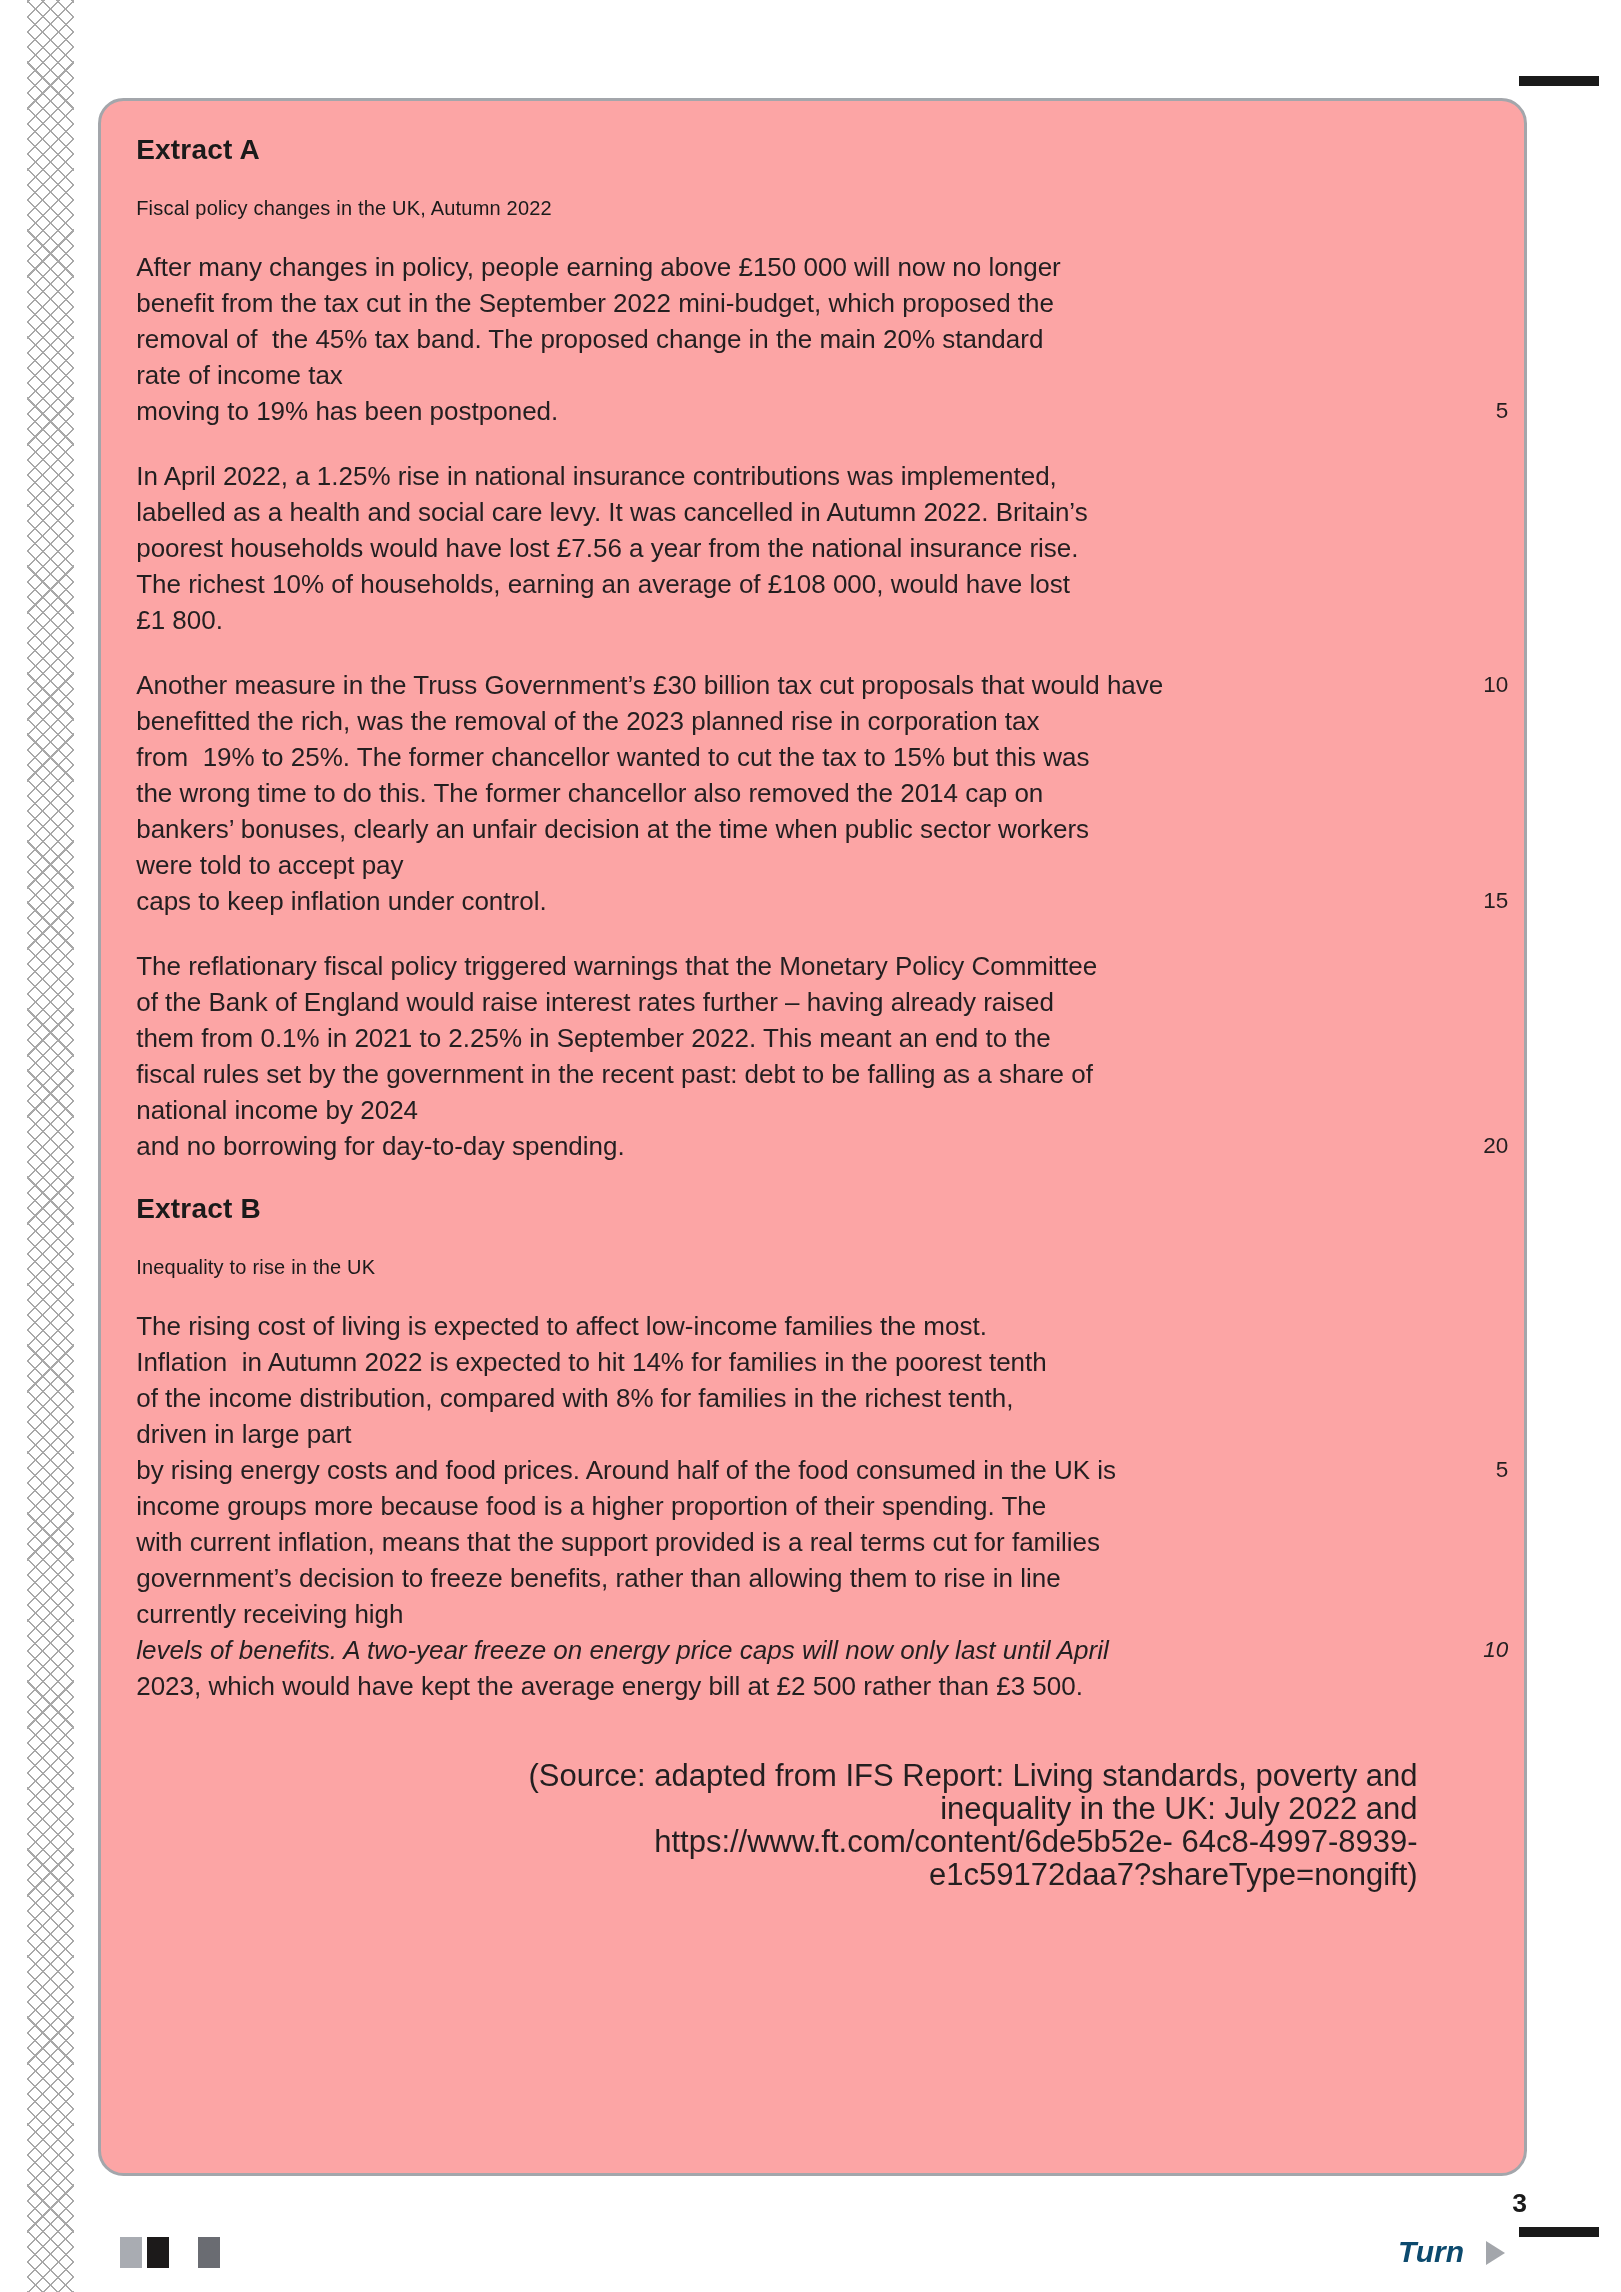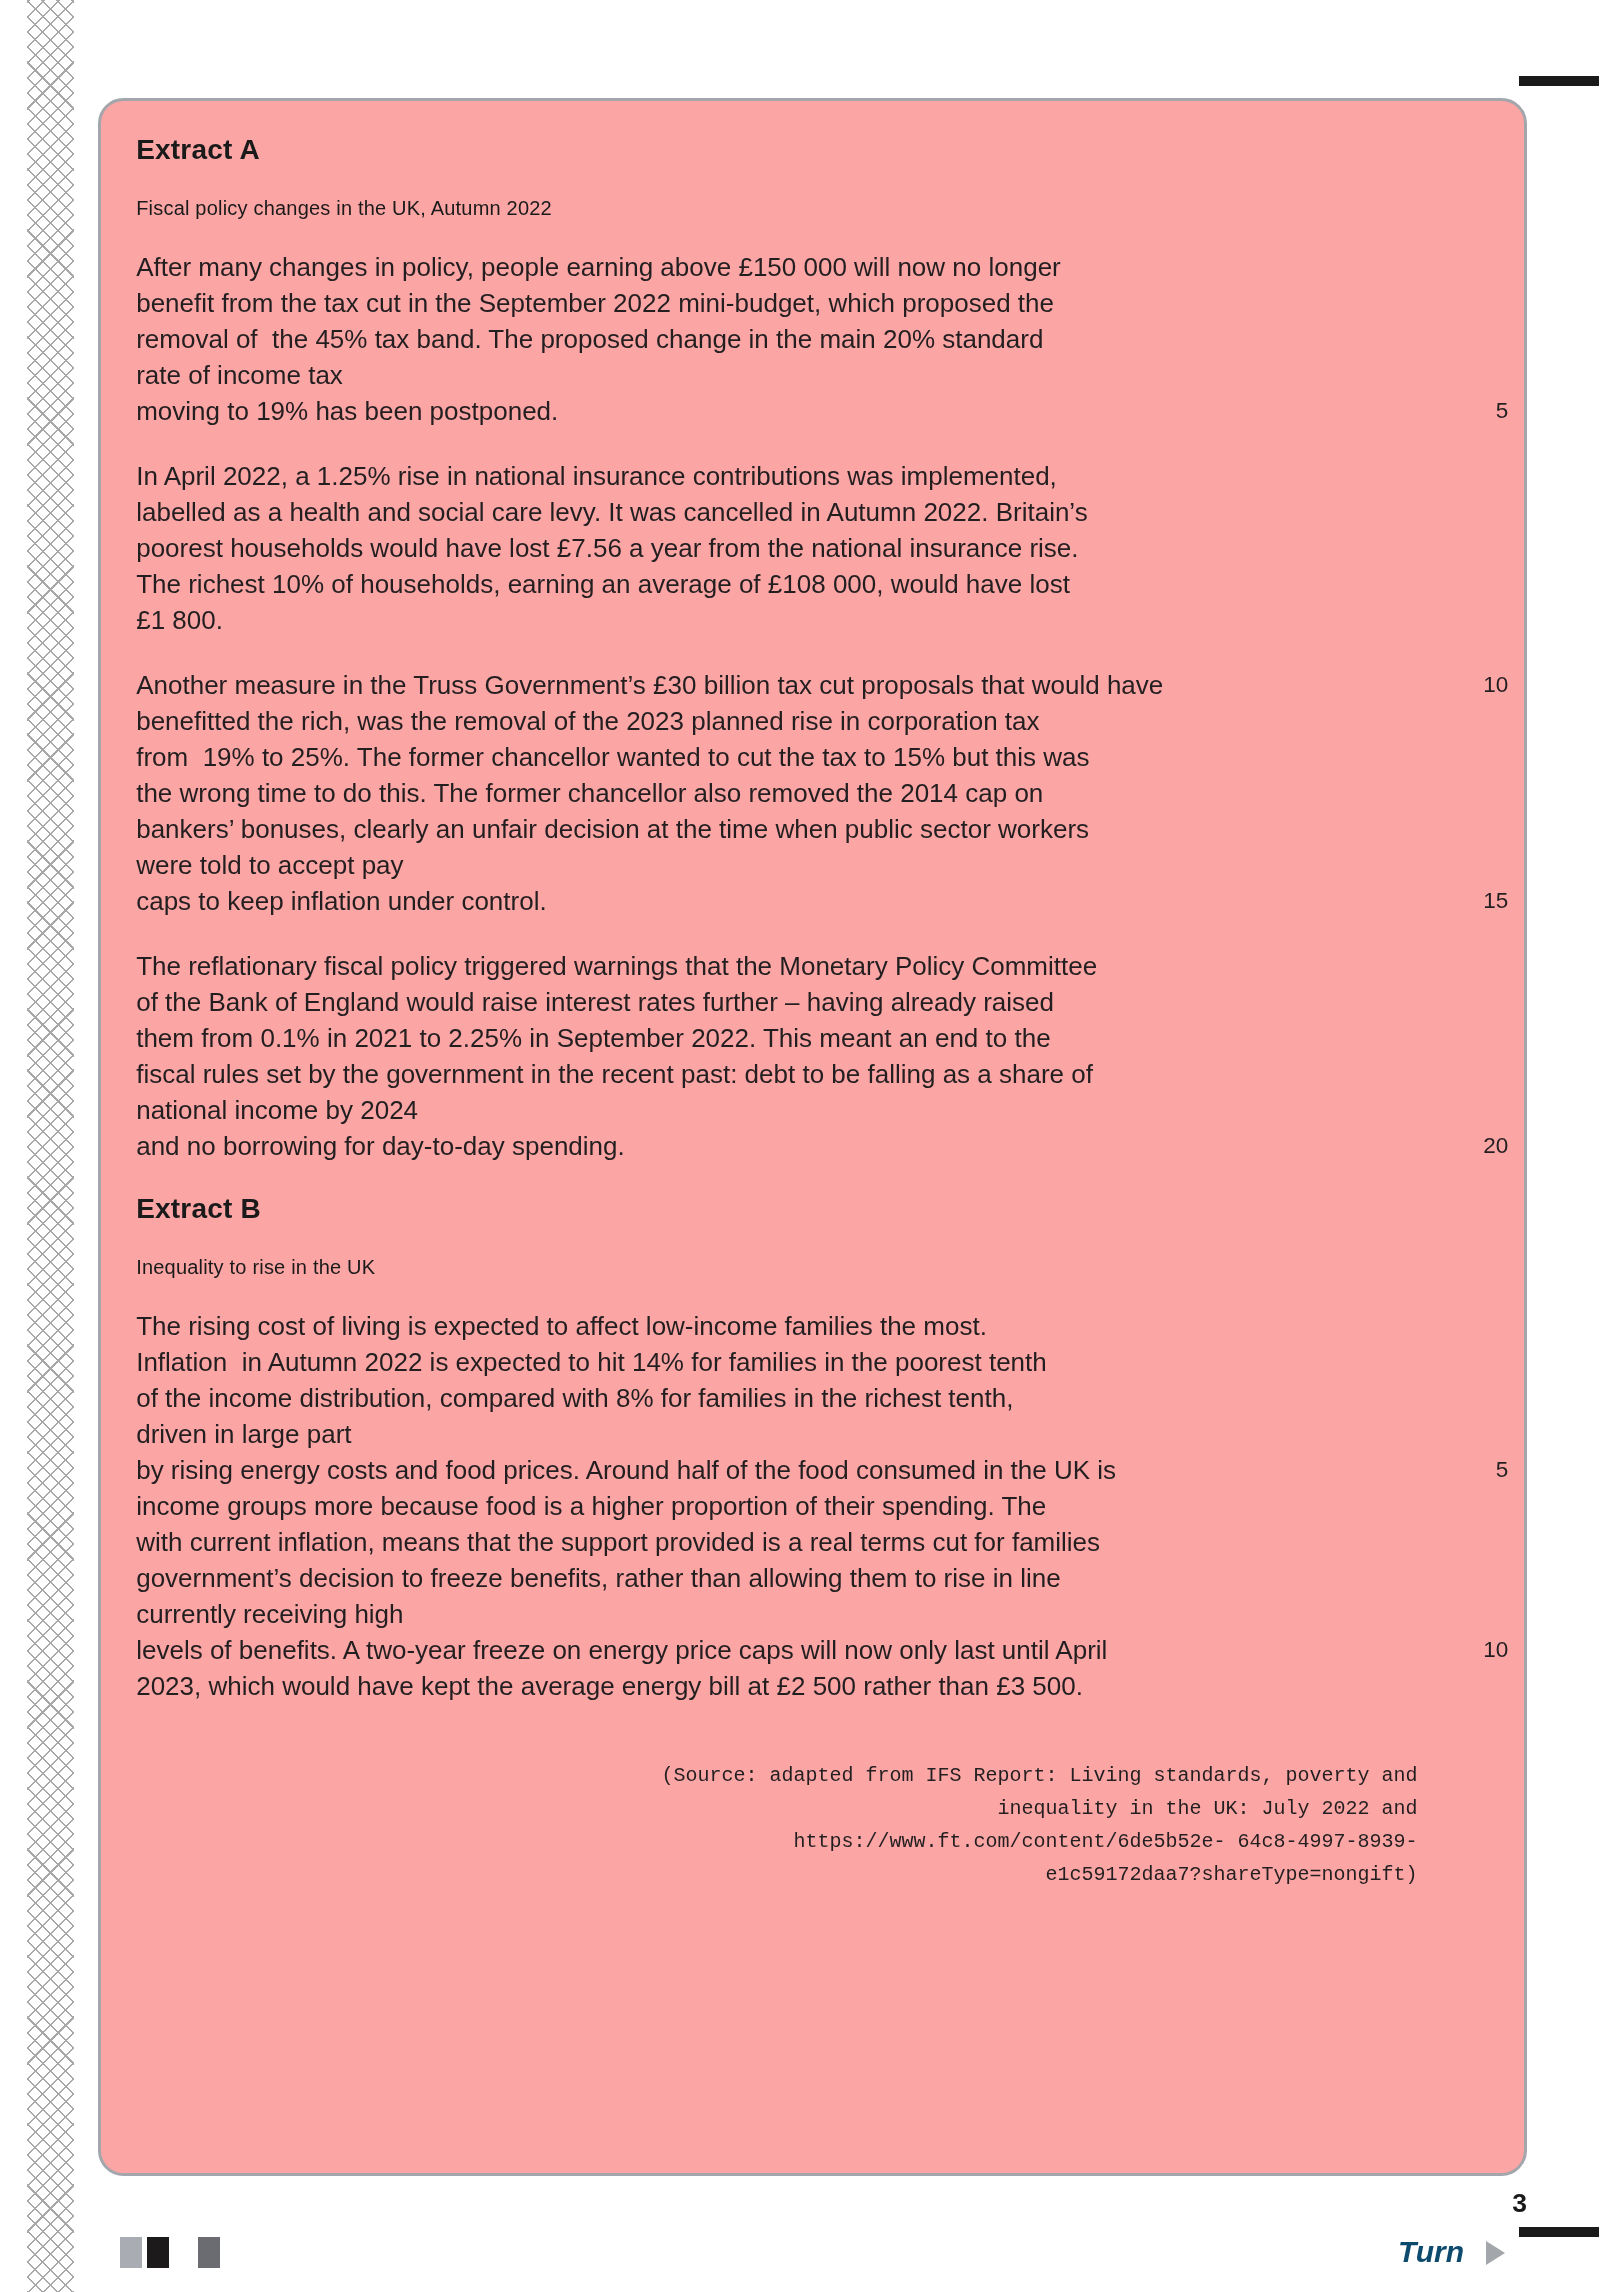--- a/index.html
+++ b/index.html
@@ -122,24 +122,23 @@
     text-align: right;
     font-size: 22.5px;
     line-height: 36px;
     color: #231f20;
   }
 
   .source {
     margin: 55px 0 0 0;
     padding-right: 73px;
     text-align: right;
-    font-size: 20px;
+    font-size: 31px;
     line-height: 33px;
     color: #231f20;
-    font-family: Liberation Mono, monospace;
   }
   .source .sline { white-space: pre; }
 
   
   .page-number {
     position: absolute;
     right: 94px;
     top: 2188px;
     font-size: 26.5px;
     font-weight: bold;
@@ -227,21 +226,21 @@
         <div class="para">
           <div class="line">The rising cost of living is expected to affect low-income families the most.</div>
           <div class="line">Inflation  in Autumn 2022 is expected to hit 14% for families in the poorest tenth</div>
           <div class="line">of the income distribution, compared with 8% for families in the richest tenth,</div>
           <div class="line">driven in large part</div>
           <div class="line" style="position: relative;">by rising energy costs and food prices. Around half of the food consumed in the UK is<span class="linenum">5</span></div>
           <div class="line">income groups more because food is a higher proportion of their spending. The</div>
           <div class="line">with current inflation, means that the support provided is a real terms cut for families</div>
           <div class="line">government’s decision to freeze benefits, rather than allowing them to rise in line</div>
           <div class="line">currently receiving high</div>
-          <div class="line" style="position: relative;">levels of benefits. A two-year freeze on energy price caps will now only last until April<span class="linenum">10</span></div>
+          <div class="line" style="position: relative; font-style: italic;">levels of benefits. A two-year freeze on energy price caps will now only last until April<span class="linenum">10</span></div>
           <div class="line">2023, which would have kept the average energy bill at £2 500 rather than £3 500.</div>
         </div>
       </div>
 
     <div class="source" id="source-block">
         <div class="sline">(Source: adapted from IFS Report: Living standards, poverty and</div>
         <div class="sline">inequality in the UK: July 2022 and</div>
         <div class="sline">https://www.ft.com/content/6de5b52e- 64c8-4997-8939-</div>
         <div class="sline">e1c59172daa7?shareType=nongift)</div>
       </div>

